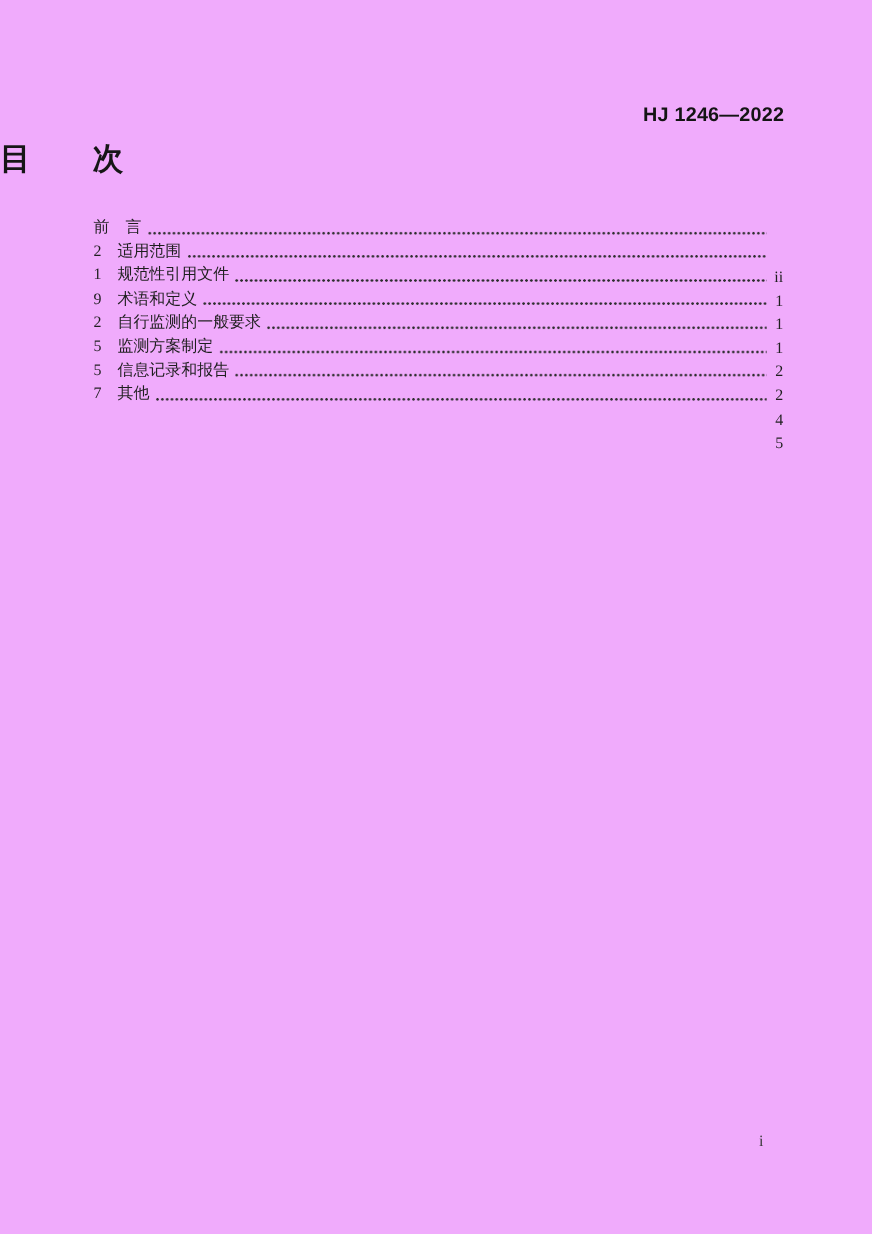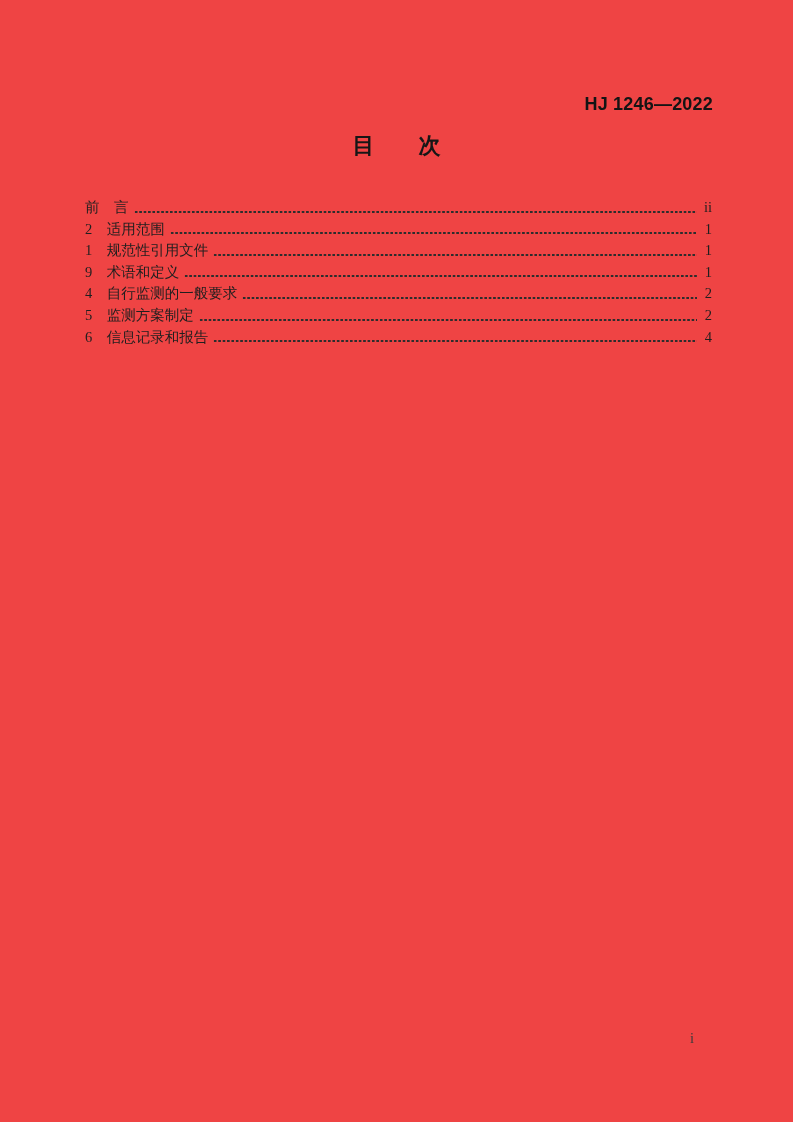--- a/index.html
+++ b/index.html
@@ -8,42 +8,41 @@
     width: 793px;
     height: 1122px;
     position: relative;
     font-family: "Liberation Serif", "DejaVu Serif", serif;
     color: #1f1f1f;
     overflow: hidden;
   }
   .page {
     position: absolute;
     inset: 0;
-    background: #ef4444;
+    background: #f0abfc;
   }
   .header-code {
     position: absolute;
     top: 94px;
     right: 80px;
     font-family: "Liberation Sans", "DejaVu Sans", sans-serif;
     font-weight: bold;
     font-size: 18px;
     line-height: 20px;
     letter-spacing: 0.2px;
     color: #141414;
     white-space: nowrap;
   }
   .doc-title {
     position: absolute;
     top: 131px;
     left: 0;
     right: 0;
-    text-align: center;
     font-weight: bold;
-    font-size: 22px;
+    font-size: 28px;
     line-height: 30px;
     color: #161616;
     white-space: pre;
   }
   .toc {
     position: absolute;
     top: 197px;
     left: 85px;
     right: 81px;
   }
@@ -66,20 +65,21 @@
     background-image: radial-gradient(circle, #2d2d2d 1.05px, rgba(0,0,0,0) 1.35px);
     background-size: 4.4px 4.4px;
     background-repeat: repeat-x;
     background-position: left calc(100% - 4.5px);
   }
   .toc-page {
     flex: 0 0 auto;
     min-width: 12px;
     text-align: right;
     color: #1f1f1f;
+    margin-top: 45px;
   }
   .footer-pagenum {
     position: absolute;
     top: 1028px;
     right: 99px;
     font-size: 14.5px;
     line-height: 20px;
     color: #3a3a3a;
   }
 </style>
@@ -111,34 +111,39 @@
     <span class="toc-page">1</span>
   </div>
 
   <div class="toc-row">
     <span class="toc-label">9　术语和定义</span>
     <span class="leader"></span>
     <span class="toc-page">1</span>
   </div>
 
   <div class="toc-row">
-    <span class="toc-label">4　自行监测的一般要求</span>
+    <span class="toc-label">2　自行监测的一般要求</span>
     <span class="leader"></span>
     <span class="toc-page">2</span>
   </div>
 
   <div class="toc-row">
     <span class="toc-label">5　监测方案制定</span>
     <span class="leader"></span>
     <span class="toc-page">2</span>
   </div>
 
   <div class="toc-row">
-    <span class="toc-label">6　信息记录和报告</span>
+    <span class="toc-label">5　信息记录和报告</span>
     <span class="leader"></span>
     <span class="toc-page">4</span>
   </div>
 
+  <div class="toc-row">
+    <span class="toc-label">7　其他</span>
+    <span class="leader"></span>
+    <span class="toc-page">5</span>
+  </div>
 </div>
 
   <div class="footer-pagenum">i</div>
 
 </div>
 
 </body></html>

